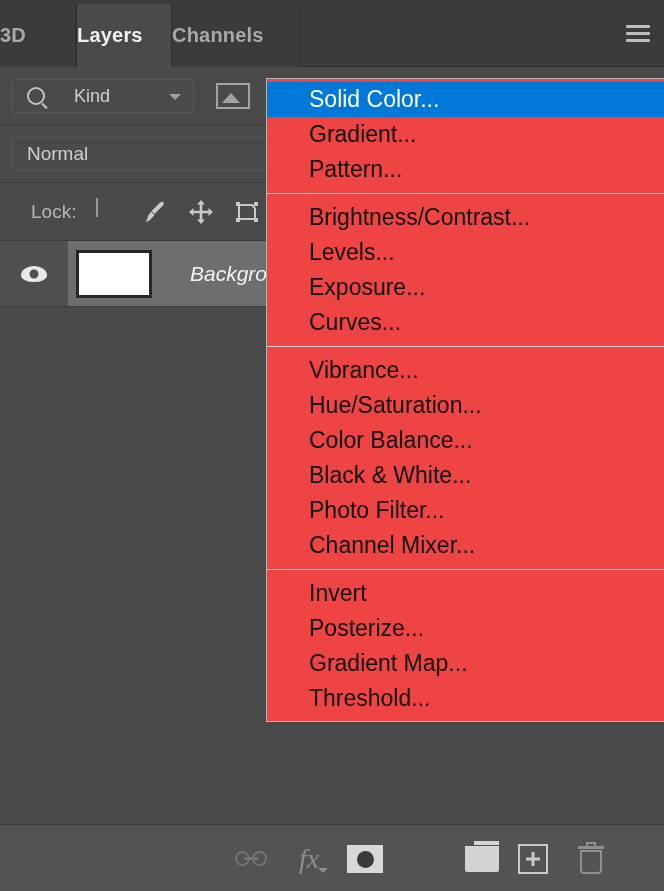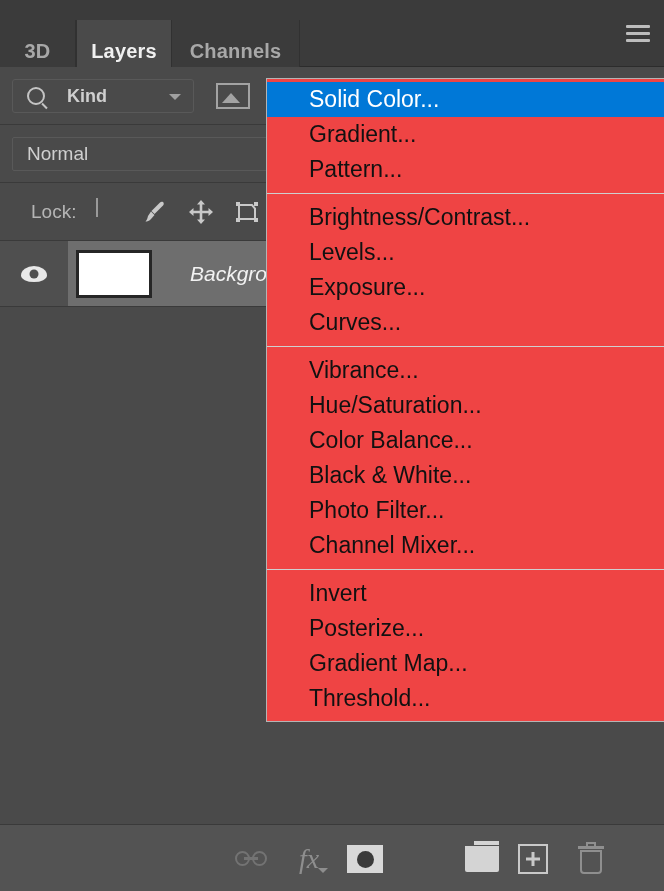--- a/index.html
+++ b/index.html
@@ -25,26 +25,26 @@
   .tabbar {
     position: absolute;
     left: 0; top: 0;
     width: 664px; height: 67px;
     background: #3b3b3b;
     border-bottom: 1px solid #2c2c2c;
     box-sizing: border-box;
   }
   .tab {
     position: absolute;
-    top: 20px;
+    top: 4px;
     height: 63px;
     box-sizing: border-box;
     display: flex;
     align-items: center;
-    justify-content: center;
+    justify-content: flex-start;
     font-size: 20px;
     font-weight: bold;
     letter-spacing: 0.2px;
     color: #a8a8a8;
     background: #3b3b3b;
     border-right: 1px solid #313131;
     cursor: default;
   }
   .tab.active {
     background: #4a4a4a;
@@ -107,24 +107,23 @@
   }
   .mag::after {
     content: "";
     position: absolute;
     right: -5px; bottom: -4px;
     width: 7px; height: 2px;
     background: #c4c4c4;
     transform: rotate(45deg);
   }
   .kind-label {
-    margin-left: 22px;
+    margin-left: 29px;
     font-size: 18px;
     color: #cfcfcf;
-    font-weight: bold;
   }
   .caret-dn {
     position: absolute;
     right: 12px; top: 14px;
     width: 0; height: 0;
     border-left: 6px solid transparent;
     border-right: 6px solid transparent;
     border-top: 6px solid #a0a0a0;
   }
   .filter-icon-img {

